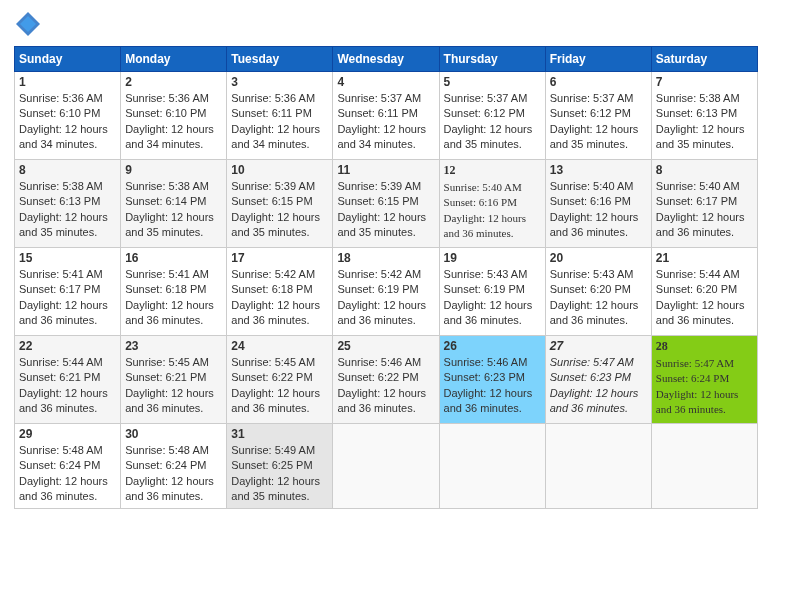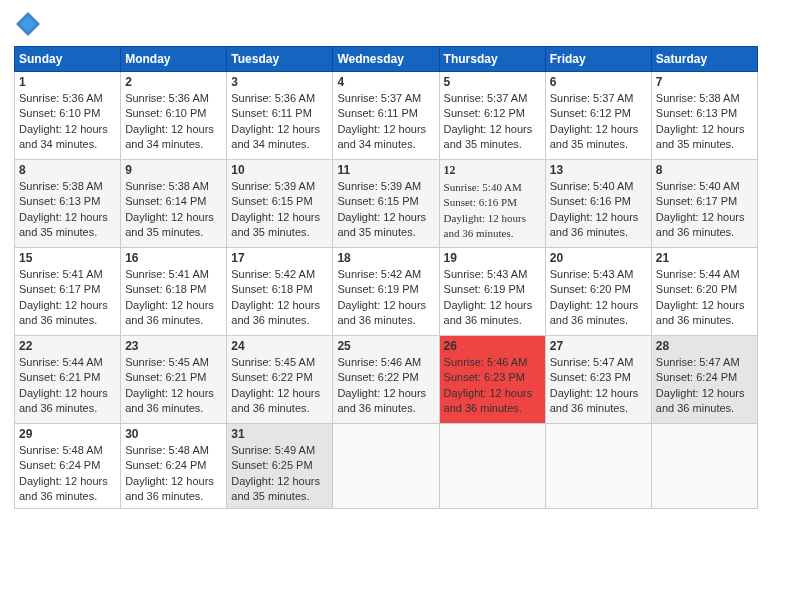--- a/index.html
+++ b/index.html
@@ -306,35 +306,35 @@
 Daylight: 12 hours
 and 36 minutes.</div>
           </td>
           <td style="background: rgb(245, 245, 245);">
             <span class="day-num">25</span>
             <div class="day-info" style="white-space: pre-line;">Sunrise: 5:46 AM
 Sunset: 6:22 PM
 Daylight: 12 hours
 and 36 minutes.</div>
           </td>
-          <td style="background: #ef4444; margin-top: 44px;">
+          <td style="background: #7dd3fc; margin-top: 44px;">
             <span class="day-num">26</span>
             <div class="day-info" style="white-space: pre-line;">Sunrise: 5:46 AM
 Sunset: 6:23 PM
 Daylight: 12 hours
 and 36 minutes.</div>
           </td>
-          <td style="background: rgb(245, 245, 245);">
+          <td style="background: rgb(245, 245, 245); font-style: italic;">
             <span class="day-num">27</span>
             <div class="day-info" style="white-space: pre-line;">Sunrise: 5:47 AM
 Sunset: 6:23 PM
 Daylight: 12 hours
 and 36 minutes.</div>
           </td>
-          <td style="background: #e5e5e5;">
+          <td style="background: #84cc16; font-family: Liberation Serif, serif;">
             <span class="day-num">28</span>
             <div class="day-info" style="white-space: pre-line;">Sunrise: 5:47 AM
 Sunset: 6:24 PM
 Daylight: 12 hours
 and 36 minutes.</div>
           </td>
         </tr>
         <tr class="last-row">
           <td style="background: rgb(255, 255, 255);">
             <span class="day-num">29</span>

